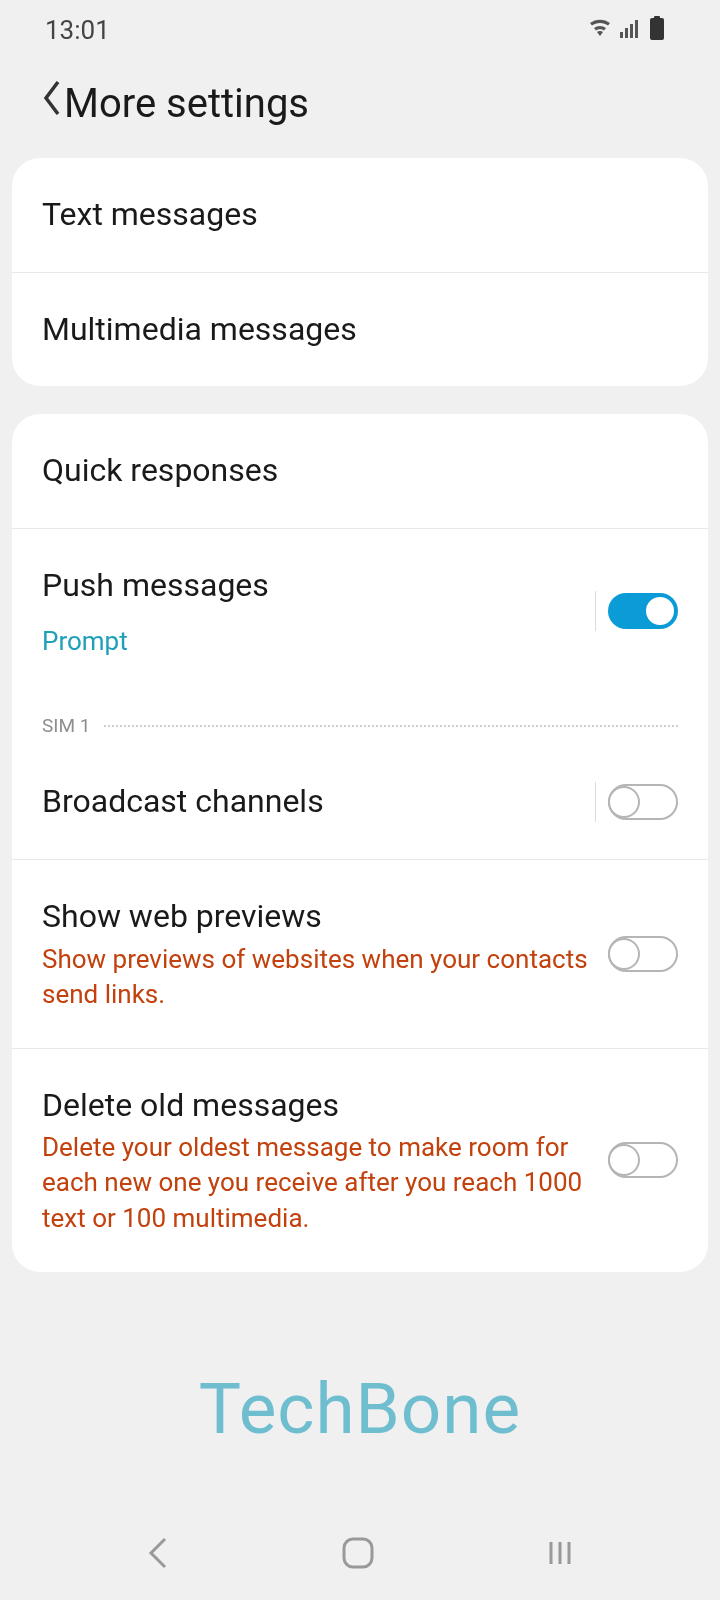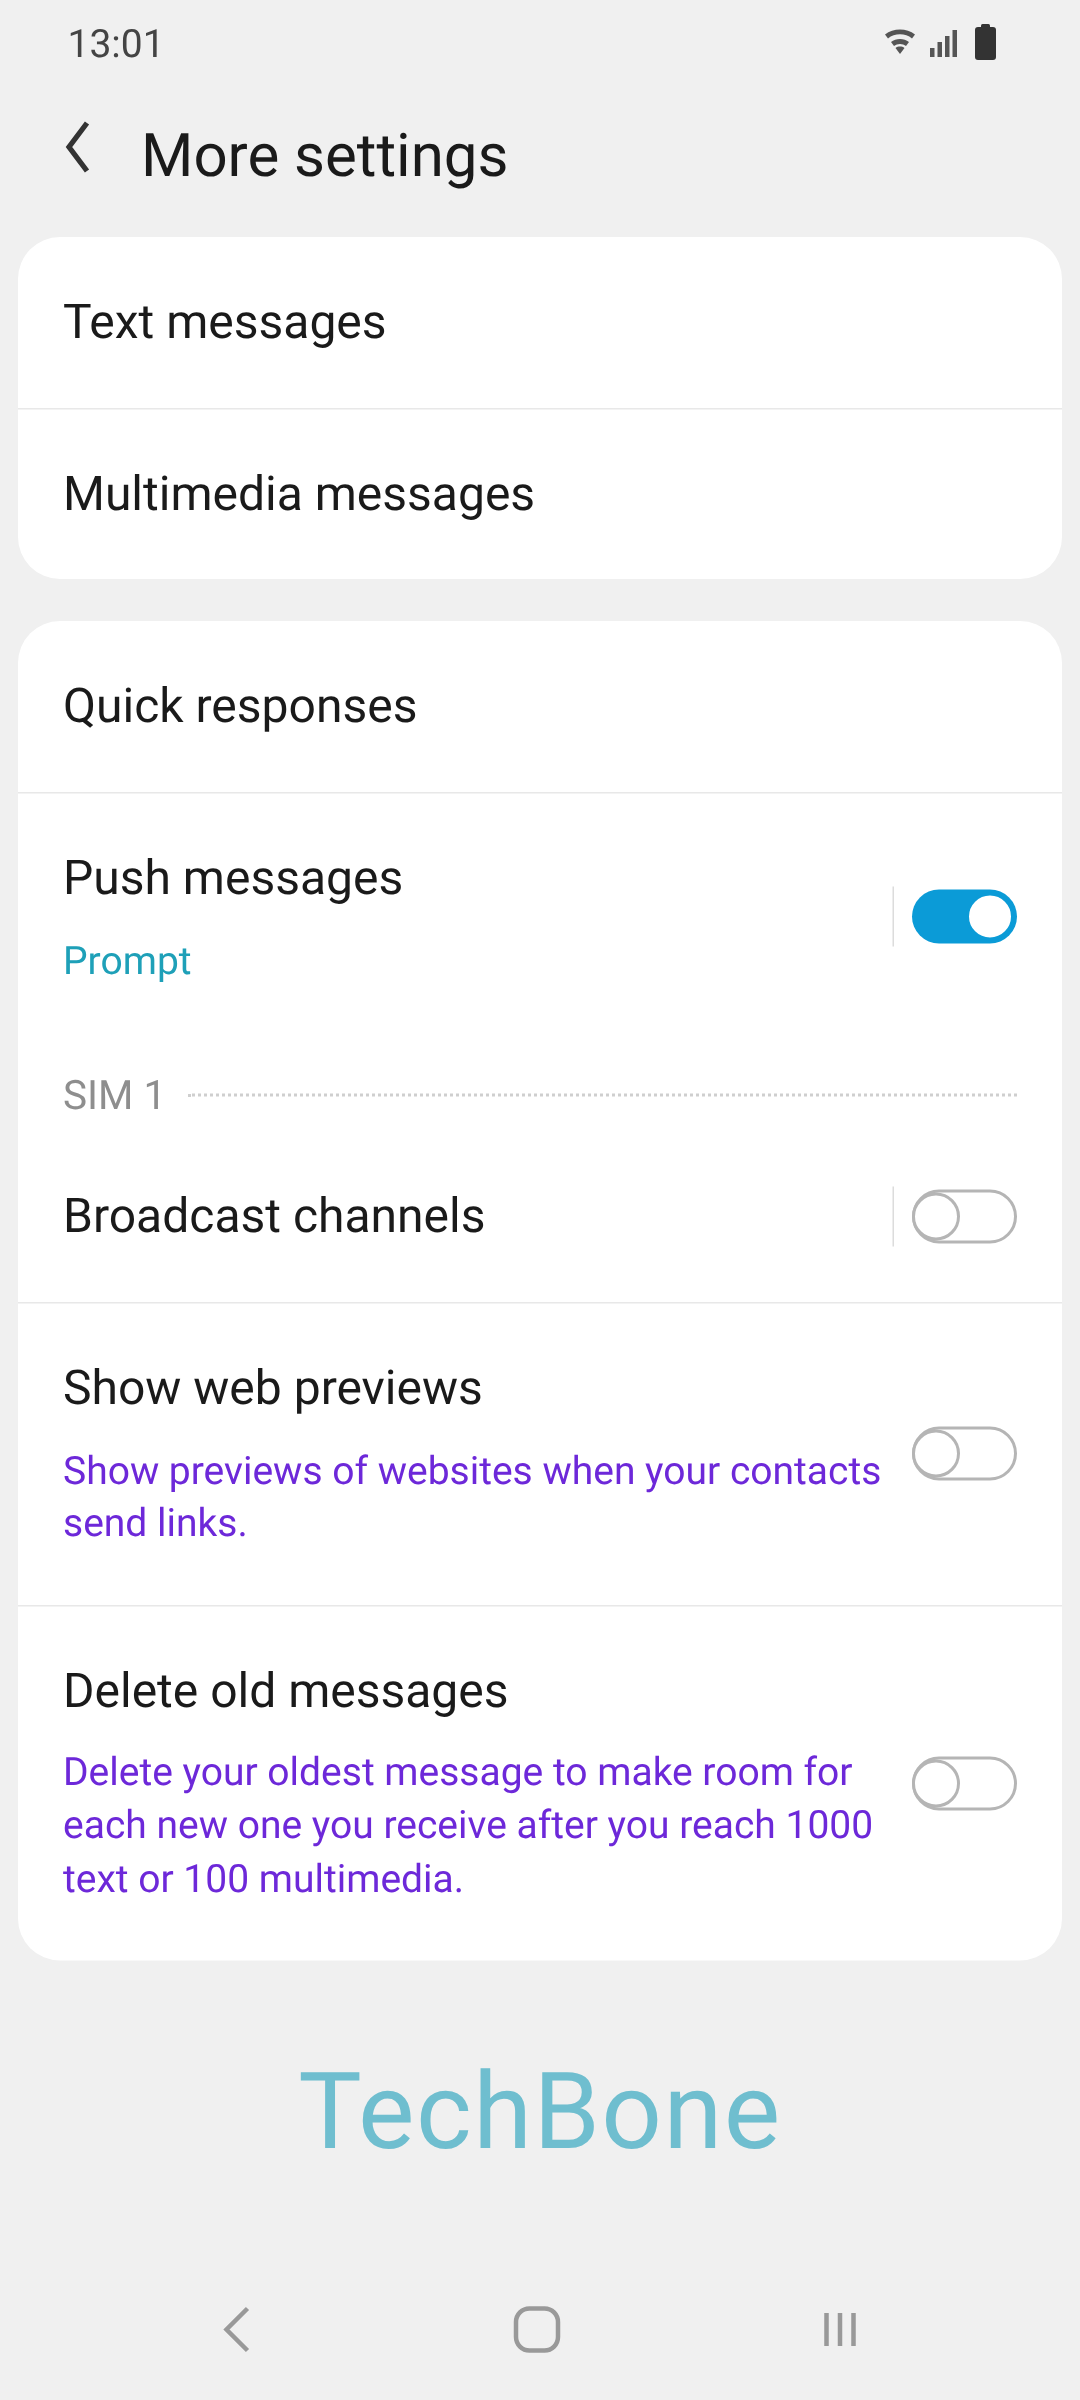--- a/index.html
+++ b/index.html
@@ -28,21 +28,20 @@
     }
     .status-icons {
       display: flex;
       gap: 8px;
       align-items: center;
     }
     .header {
       display: flex;
       align-items: center;
       padding: 18px 30px 30px 40px;
-      gap: 30px;
     }
     .back-chevron {
       font-size: 40px;
       color: #333;
       font-weight: 300;
     }
     .header-title {
       font-size: 40px;
       color: #1a1a1a;
       font-weight: 400;
@@ -71,32 +70,32 @@
       font-weight: 400;
       line-height: 1.3;
     }
     .item-subtitle {
       font-size: 26px;
       color: #1ea0b8;
       margin-top: 20px;
     }
     .item-description {
       font-size: 26px;
-      color: #6d28d9;
-      margin-top: 17px;
+      color: #c2410c;
+      margin-top: 4px;
       line-height: 1.35;
     }
     .section-label {
       padding: 22px 30px 8px 30px;
       display: flex;
       align-items: center;
       gap: 14px;
     }
     .section-label-text {
-      font-size: 27px;
+      font-size: 19px;
       color: #8e8e8e;
       white-space: nowrap;
     }
     .dotted-line {
       flex: 1;
       border-top: 2px dotted #cfcfcf;
       height: 0;
     }
     .toggle-wrap {
       display: flex;

